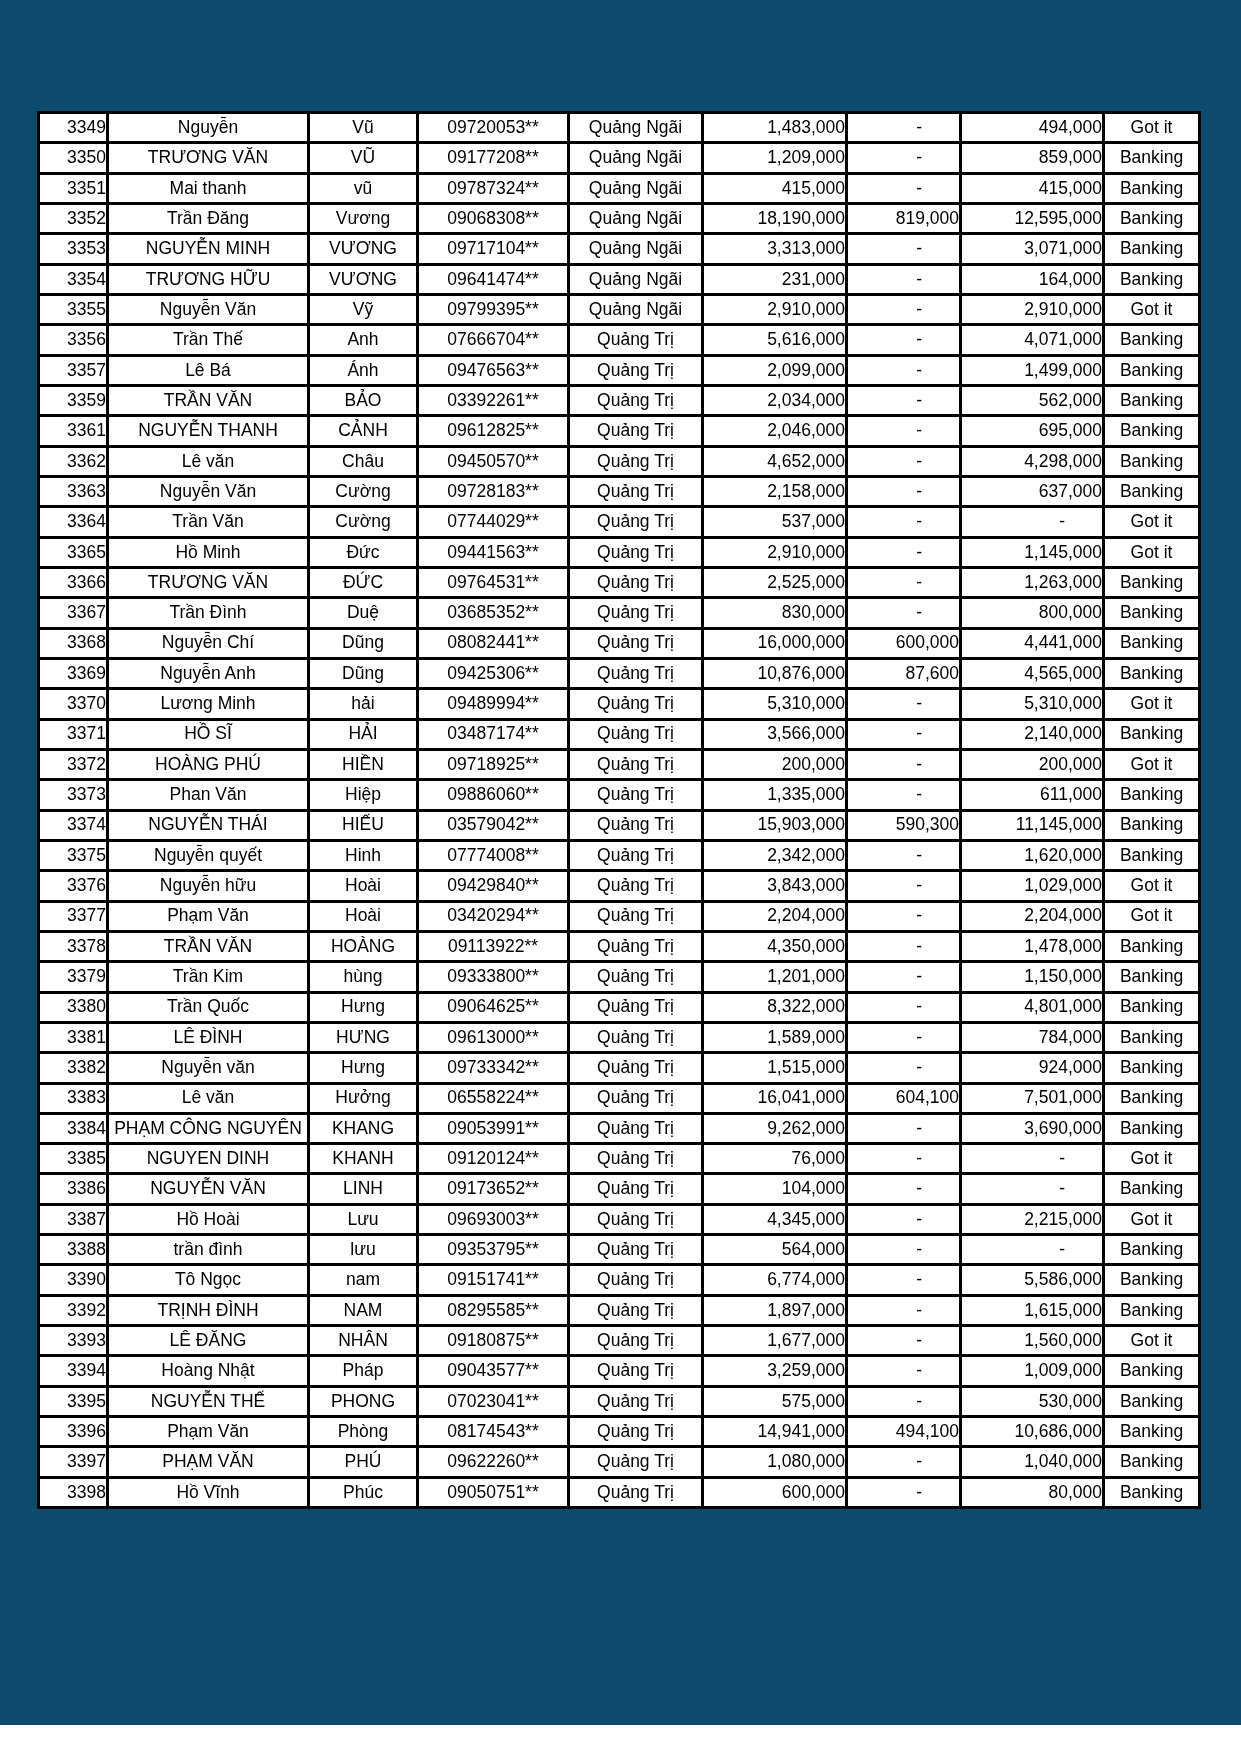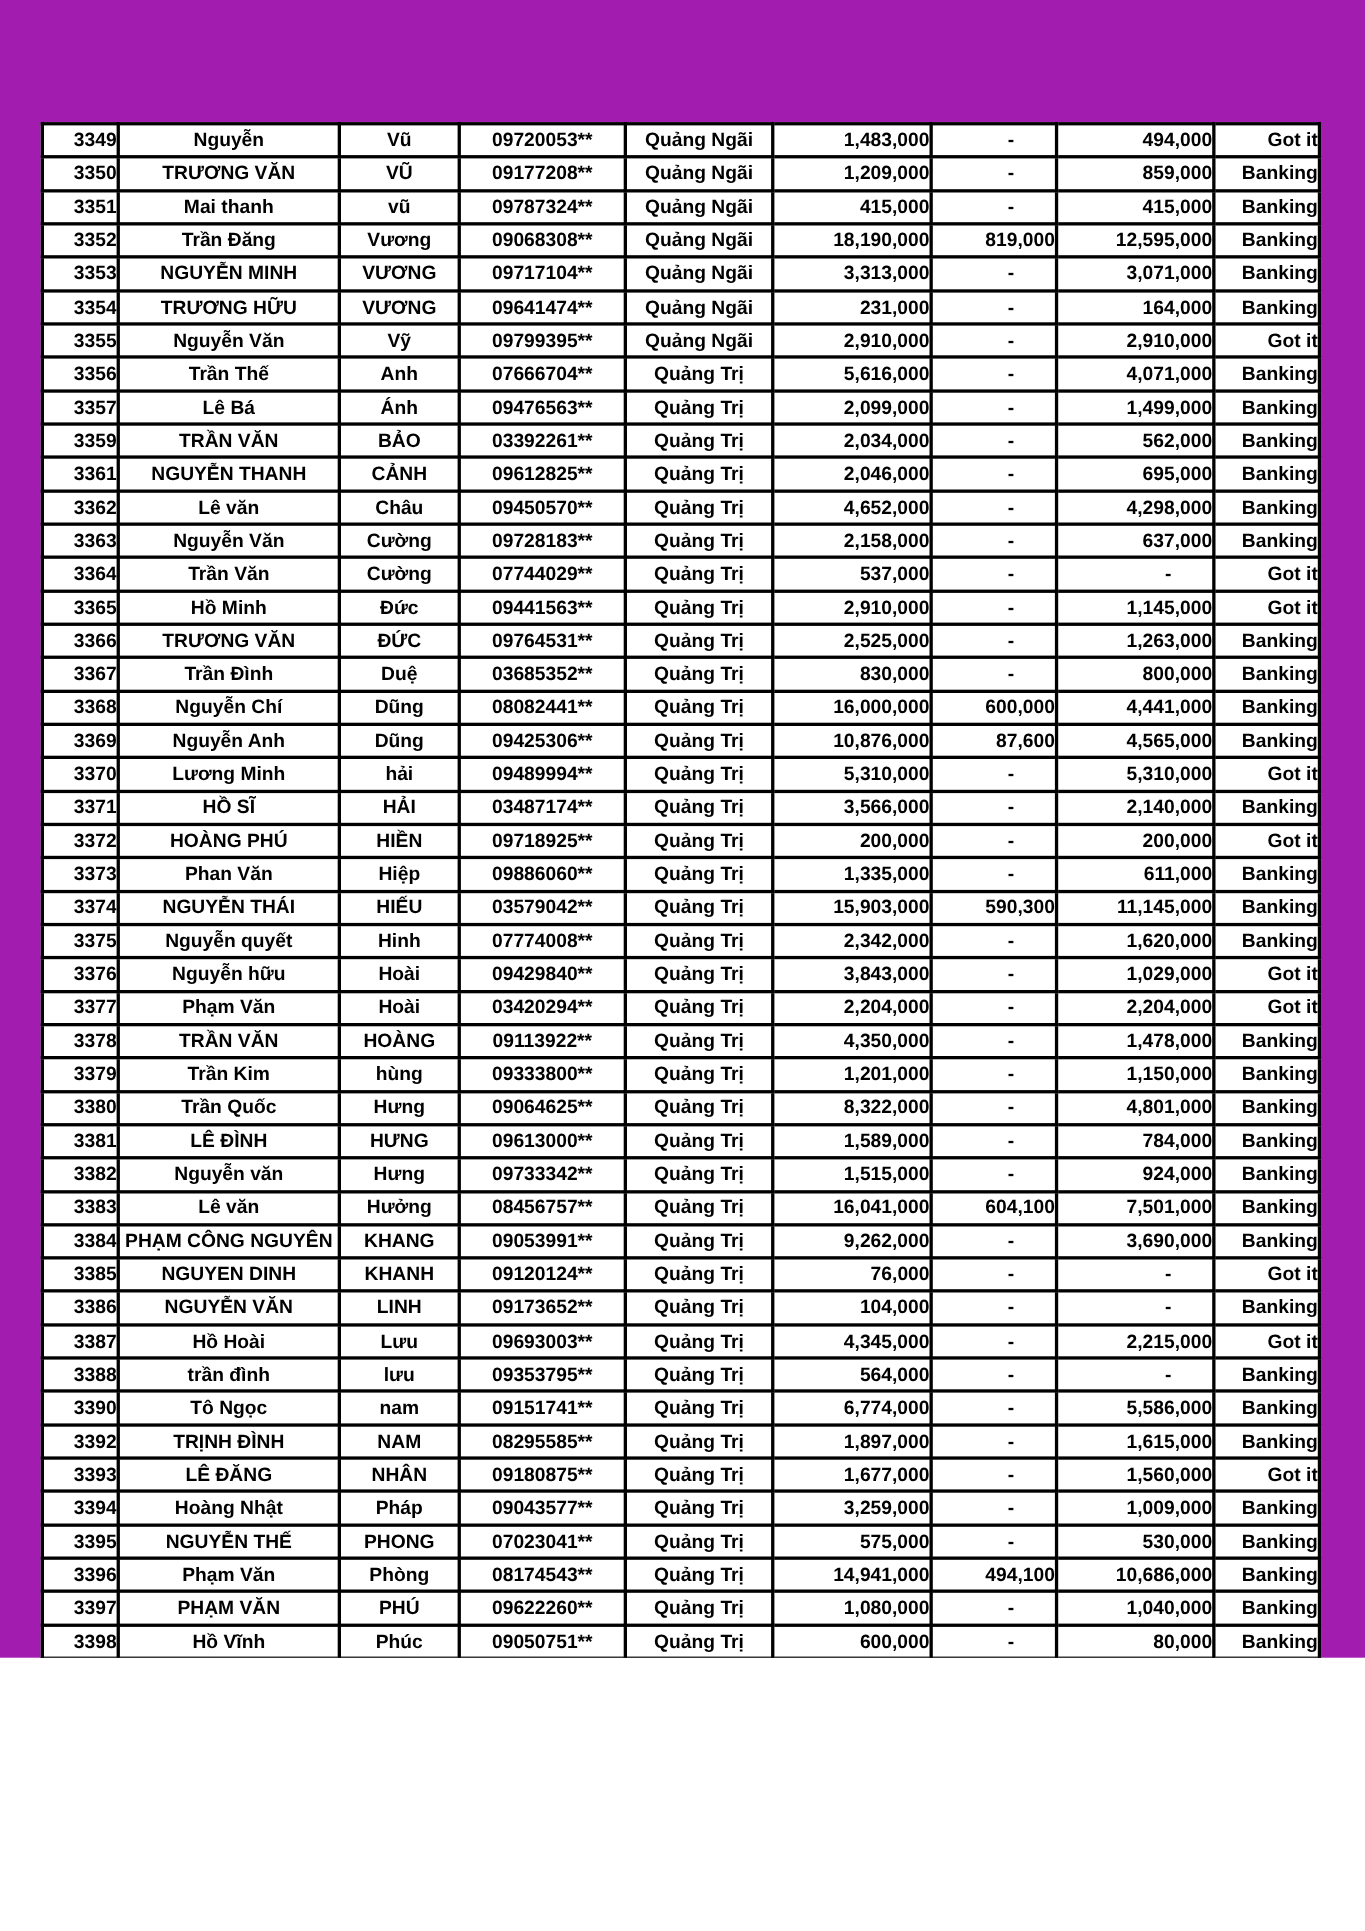--- a/index.html
+++ b/index.html
@@ -7,24 +7,23 @@
     padding: 0;
     background: #ffffff;
     width: 1241px;
     height: 1755px;
     font-family: "Liberation Sans", sans-serif;
     color: #000000;
   }
   .page {
     position: relative;
     width: 1241px;
-    height: 1507px;
-    background: #a21caf;
+    height: 1725px;
+    background: #0c4a6e;
     overflow: hidden;
-    font-weight: bold;
   }
   table.sheet {
     position: absolute;
     left: 37px;
     top: 111px;
     border-collapse: collapse;
     table-layout: fixed;
     background: #ffffff;
   }
   table.sheet td {
@@ -35,21 +34,21 @@
     line-height: 1;
     vertical-align: middle;
     white-space: nowrap;
     overflow: hidden;
     background: #ffffff;
   }
   td.c-rownum  { text-align: right;  padding-right: 4px; }
   td.c-center  { text-align: center; }
   td.c-amount  { text-align: right;  padding-right: 9px; }
   td.c-amount.dash { padding-right: 37px; }
-  td.c-status  { text-align: right;   padding-left: 7px; }
+  td.c-status  { text-align: center;   padding-left: 7px; }
 </style>
 </head>
 <body>
 
 <div class="page">
   <table class="sheet">
     <colgroup>
       <col style="width:69px">
       <col style="width:201px">
       <col style="width:109px">
@@ -410,21 +409,21 @@
           <td class="c-center">Quảng Trị</td>
           <td class="c-amount">1,515,000</td>
           <td class="c-amount dash">-</td>
           <td class="c-amount">924,000</td>
           <td class="c-status">Banking</td>
         </tr>
         <tr>
           <td class="c-rownum">3383</td>
           <td class="c-center">Lê văn</td>
           <td class="c-center">Hưởng</td>
-          <td class="c-center">08456757**</td>
+          <td class="c-center">06558224**</td>
           <td class="c-center">Quảng Trị</td>
           <td class="c-amount">16,041,000</td>
           <td class="c-amount">604,100</td>
           <td class="c-amount">7,501,000</td>
           <td class="c-status">Banking</td>
         </tr>
         <tr>
           <td class="c-rownum">3384</td>
           <td class="c-center">PHẠM CÔNG NGUYÊN</td>
           <td class="c-center">KHANG</td>

